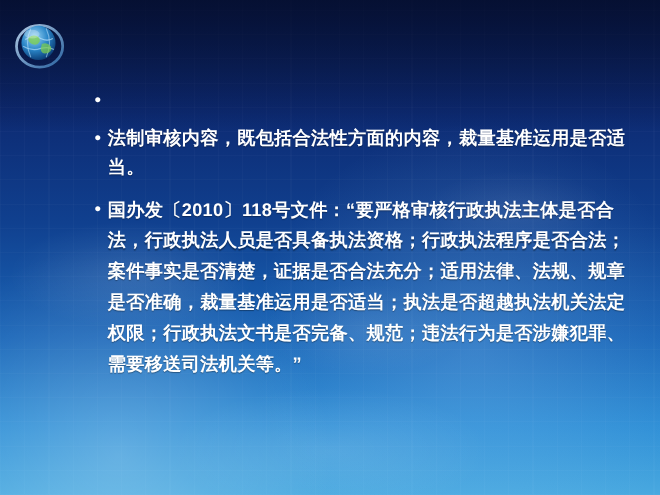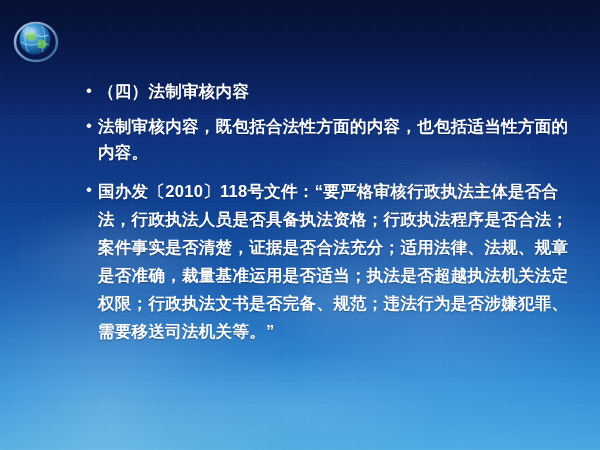--- a/index.html
+++ b/index.html
@@ -122,26 +122,25 @@
       <path d="M16 20 q4 -3 8 -1 q3 2 2 5 q-2 4 -7 2 q-4 -2 -3 -6 z" fill="#7fd04a" opacity="0.75"></path>
       <path d="M28 26 q5 -2 8 2 q2 4 -2 6 q-6 2 -7 -3 z" fill="#7fd04a" opacity="0.7"></path>
       <ellipse cx="19" cy="17" rx="7" ry="4" fill="#ffffff" opacity="0.25"></ellipse>
     </svg>
   </div>
 
   <div class="content">
 
     <div class="bullet-row para-1">
       <span class="bullet-dot">•</span>
-      <span class="bullet-text">（四）法制审核内容</span>
     </div>
 
     <div class="bullet-row para-2">
       <span class="bullet-dot">•</span>
-      <span class="bullet-text">法制审核内容，既包括合法性方面的内容，也包括适当性方面的内容。</span>
+      <span class="bullet-text">法制审核内容，既包括合法性方面的内容，裁量基准运用是否适当。</span>
     </div>
 
     <div class="bullet-row para-3">
       <span class="bullet-dot">•</span>
       <span class="bullet-text">国办发〔2010〕118号文件：“要严格审核行政执法主体是否合法，行政执法人员是否具备执法资格；行政执法程序是否合法；案件事实是否清楚，证据是否合法充分；适用法律、法规、规章是否准确，裁量基准运用是否适当；执法是否超越执法机关法定权限；行政执法文书是否完备、规范；违法行为是否涉嫌犯罪、需要移送司法机关等。”</span>
     </div>
 
   </div>
 </div>
 

